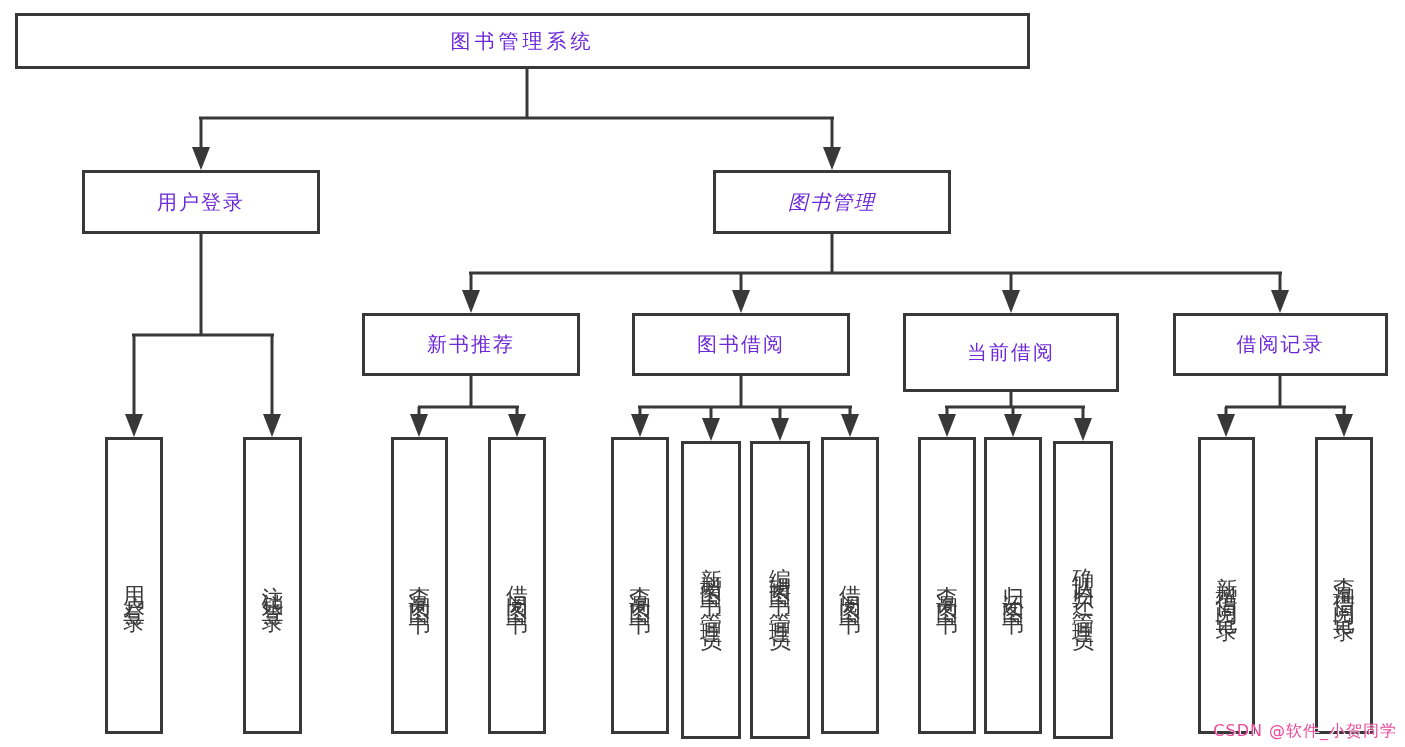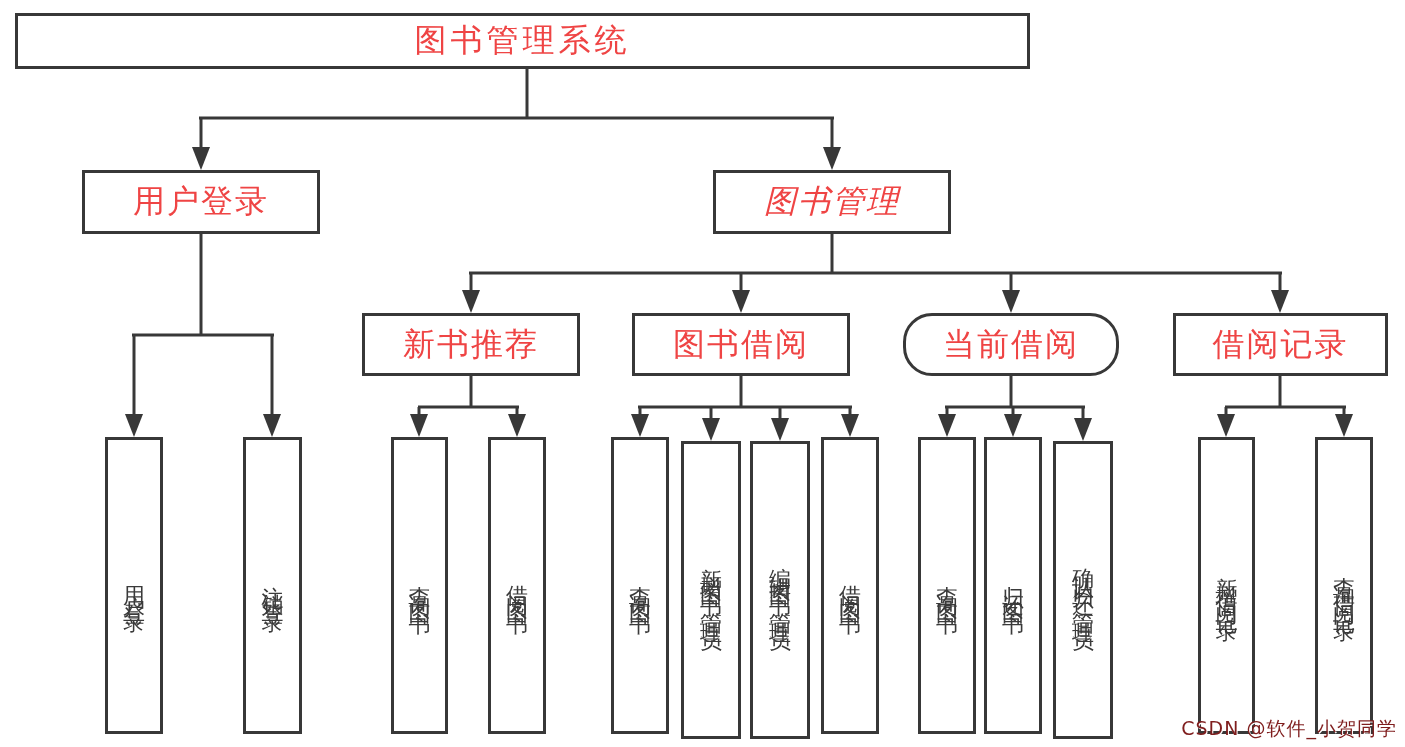--- a/index.html
+++ b/index.html
@@ -25,43 +25,43 @@
     position: absolute;
     box-sizing: border-box;
     border: 3px solid #383838;
     background: #ffffff;
     display: flex;
     align-items: center;
     justify-content: center;
     color: #333333;
   }
   .hlabel {
-    font-size: 32px;
+    font-size: 20px;
     letter-spacing: 2px;
     white-space: nowrap;
-    color: #ef4444;
+    color: #6d28d9;
   }
   .root-label {
     letter-spacing: 4px;
   }
   .vbox .vlabel {
     writing-mode: vertical-rl;
     font-size: 22px;
     letter-spacing: 9px;
     line-height: 1;
     color: #3a3a3a;
     white-space: nowrap;
   }
   .watermark {
     position: absolute;
     right: 8px;
     bottom: 5px;
-    font-size: 19px;
+    font-size: 16px;
     letter-spacing: 1px;
-    color: #7f1d1d;
+    color: #ec4899;
     text-shadow: 1px 1px 0 #ffffff;
     z-index: 5;
     white-space: nowrap;
   }
 </style>
 </head>
 <body>
 
 <div id="stage">
 
@@ -130,21 +130,21 @@
   <div class="box" style="left:713px; top:170px; width:238px; height:64px;font-style:italic;">
     <span class="hlabel">图书管理</span>
   </div>
 
   <div class="box" style="left:362px; top:313px; width:218px; height:63px;">
     <span class="hlabel">新书推荐</span>
   </div>
   <div class="box" style="left:632px; top:313px; width:218px; height:63px;">
     <span class="hlabel">图书借阅</span>
   </div>
-  <div class="box" style="left:903px; top:313px; width:216px; height:63px;border-radius:29px;">
+  <div class="box" style="left:903px; top:313px; width:216px; height:79px;">
     <span class="hlabel">当前借阅</span>
   </div>
   <div class="box" style="left:1173px; top:313px; width:215px; height:63px;">
     <span class="hlabel">借阅记录</span>
   </div>
 
   <div class="box vbox" style="left:105px; top:437px; width:58px; height:297px;">
     <span class="vlabel">用户登录</span>
   </div>
   <div class="box vbox" style="left:243px; top:437px; width:59px; height:297px;">

